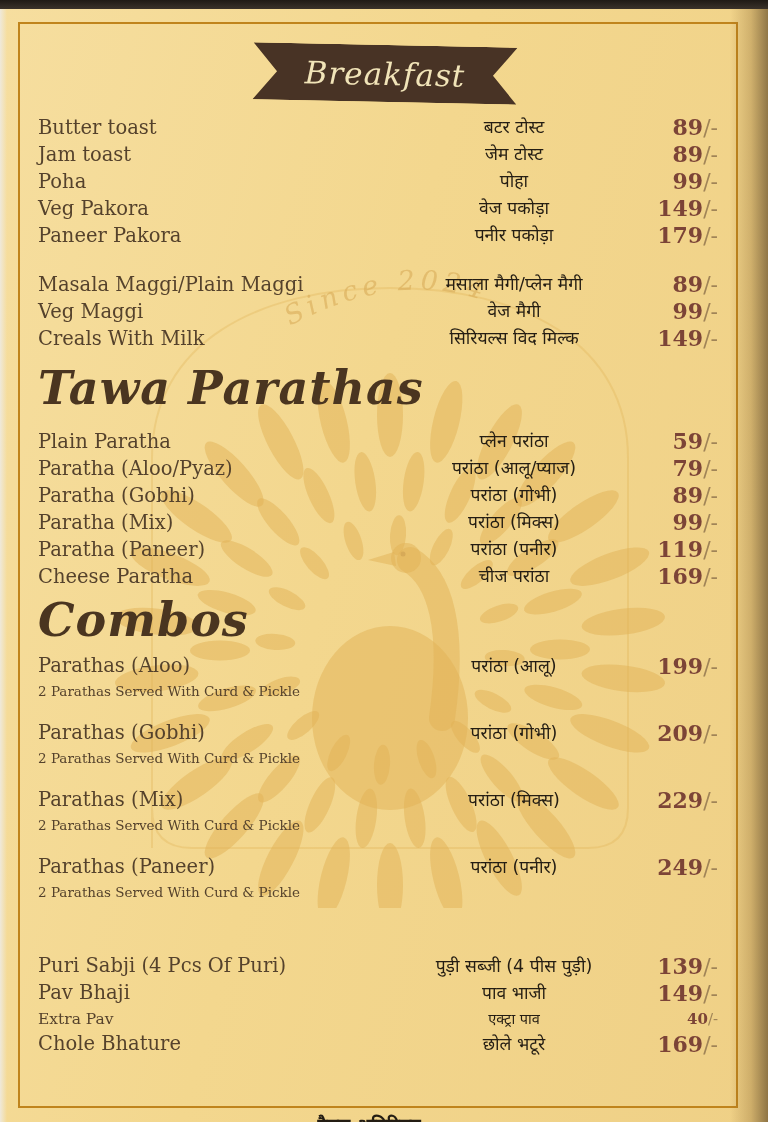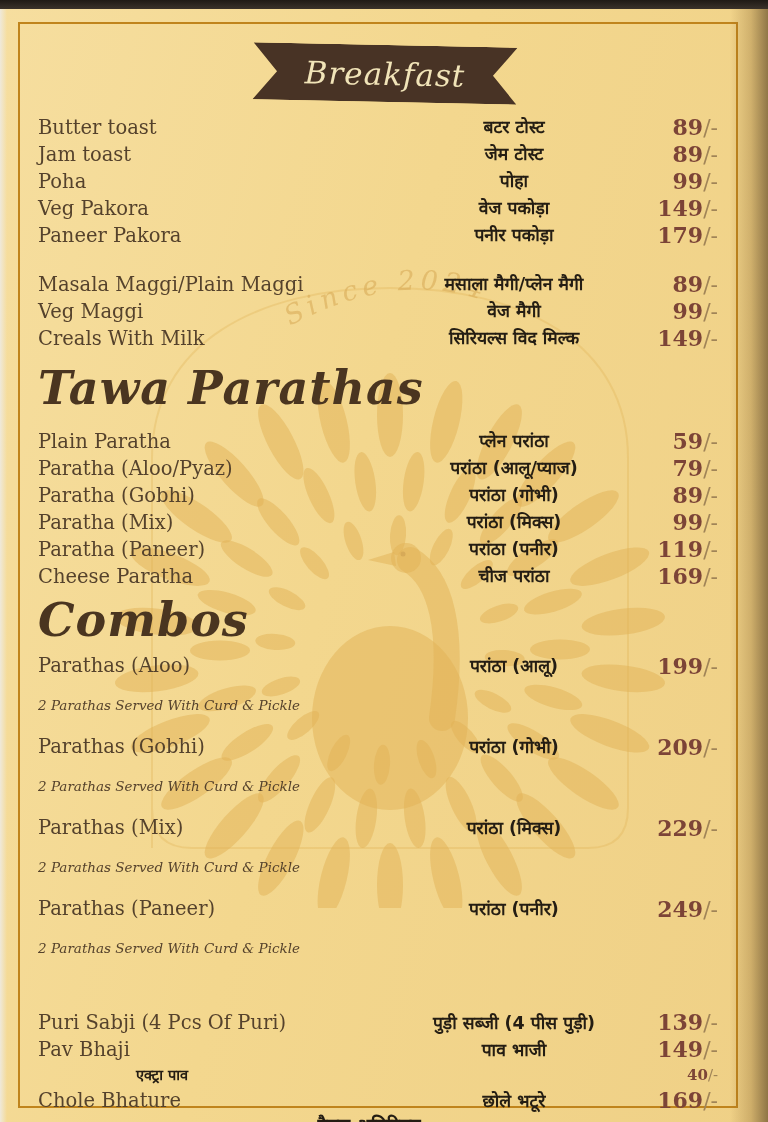--- a/index.html
+++ b/index.html
@@ -18,36 +18,36 @@
   
   .ribbon{position:absolute;left:253px;top:45px;width:264px;height:57px;z-index:4;
     background:#483325;display:flex;align-items:center;justify-content:center;
     clip-path:polygon(0 0,100% 0,calc(100% - 24px) 50%,100% 100%,0 100%,24px 50%);
     transform:rotate(1.2deg);box-shadow:0 2px 3px rgba(60,40,20,.35);}
   .ribbon-label{font-style:italic;font-size:31px;letter-spacing:1px;color:#f1e4b8;}
   
   .watermark{position:absolute;left:110px;top:248px;width:560px;height:660px;z-index:1;pointer-events:none;}
   
   .content{position:absolute;left:38px;right:50px;top:114px;z-index:3;}
-  .row{display:flex;align-items:center;line-height:27px;}
+  .row{display:flex;align-items:flex-start;line-height:27px;}
   .col-en{width:352px;font-size:19.5px;color:#55422c;}
   .col-hi{width:248px;text-align:center;font-family:"DejaVu Sans",sans-serif;
-    font-weight:700;font-size:17.5px;color:#241d13;}
+    font-weight:400;font-size:17.5px;color:#241d13;}
   .col-price{flex:1;text-align:right;font-size:22px;font-weight:600;color:#7c4437;}
   .price-suffix{color:#a08457;font-weight:400;}
   .section-header{font-style:italic;font-weight:600;font-size:46px;color:#4a3520;
     letter-spacing:1px;line-height:44px;}
   .sec-toast-group{margin-bottom:22px;}
   .sec-maggi-group{margin-bottom:0;}
   .sec-tawa-parathas .section-header{margin:14px 0 18px;}
   .sec-combos .section-header{margin:8px 0 12px;}
   .sec-combos .row{margin-bottom:21px;align-items:flex-start;}
   .sec-combos .col-en{line-height:24px;}
   .sec-combos .col-hi,.sec-combos .col-price{line-height:24px;}
-  .sub{font-size:13.5px;color:#55422c;margin-top:19px;line-height:17px;font-style:italic;}
+  .sub{font-size:13.5px;color:#55422c;margin-top:5px;line-height:17px;}
   .sec-puri-group{margin-top:52px;}
   .sec-puri-group .row{line-height:26px;}
   .sec-puri-group .row.small{line-height:24px;}
   .row.small .col-en{font-size:15.5px;}
   .row.small .col-hi{font-size:14.5px;}
   .row.small .col-price{font-size:15px;}
   .footer-note{position:absolute;left:0;right:30px;top:1076px;text-align:center;z-index:3;
     font-family:"DejaVu Sans",sans-serif;font-weight:700;font-size:19px;color:#241d13;margin-top:36px;}
 </style>
 </head>
@@ -250,20 +250,21 @@
           <div class="col-en"><span>Puri Sabji (4 Pcs Of Puri)</span></div>
           <div class="col-hi">पुड़ी सब्जी (4 पीस पुड़ी)</div>
           <div class="col-price"><span>139</span><span class="price-suffix">/-</span></div>
         </div>
         <div class="row">
           <div class="col-en"><span>Pav Bhaji</span></div>
           <div class="col-hi">पाव भाजी</div>
           <div class="col-price"><span>149</span><span class="price-suffix">/-</span></div>
         </div>
         <div class="row small">
+          <div class="col-en"><span>Extra Pav</span></div>
           <div class="col-hi">एक्ट्रा पाव</div>
           <div class="col-price"><span>40</span><span class="price-suffix">/-</span></div>
         </div>
         <div class="row">
           <div class="col-en"><span>Chole Bhature</span></div>
           <div class="col-hi">छोले भटूरे</div>
           <div class="col-price"><span>169</span><span class="price-suffix">/-</span></div>
         </div>
       </div>
     </div>

